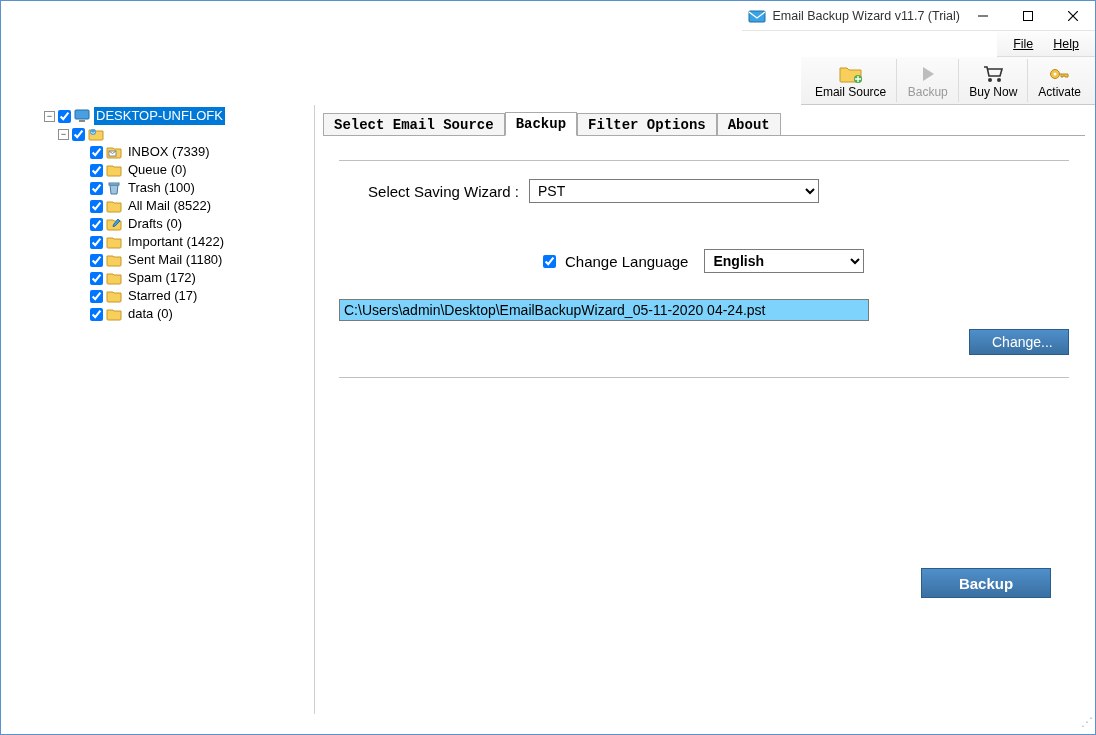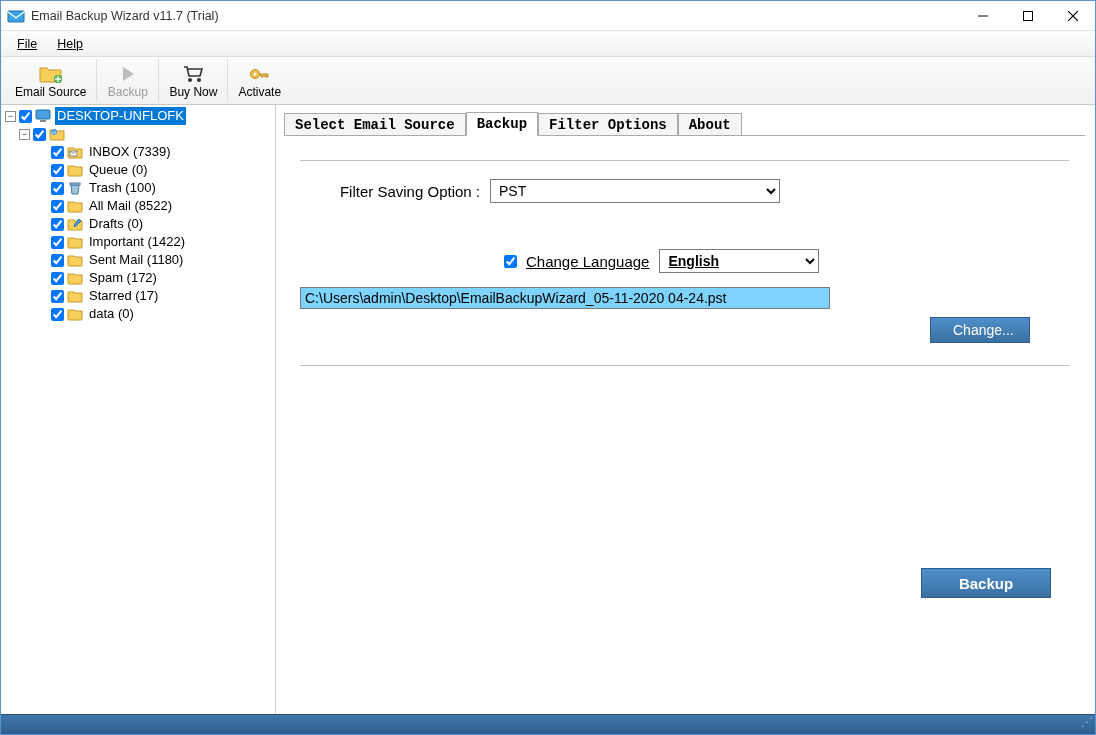--- a/index.html
+++ b/index.html
@@ -11,20 +11,21 @@
     background: #6e7b8b;
   }
   .window {
     width: 1096px; height: 735px;
     margin: 0 auto;
     background: #fff;
     display: flex;
     flex-direction: column;
     border: 1px solid #5a93cc;
     position: relative;
+    align-items: flex-end;
   }
   .titlebar {
     height: 30px;
     display: flex;
     align-items: center;
     background: #fff;
     border-bottom: 1px solid #e5e5e5;
     padding-left: 6px;
   }
   .titlebar .app-icon { width: 18px; height: 18px; margin-right: 6px; }
@@ -175,21 +176,21 @@
   select.native, input.native-text {
     font-family: inherit;
     font-size: 14px;
   }
   select.native {
     height: 24px;
     border: 1px solid #7a7a7a;
     background: #fff;
     padding: 0 4px;
   }
-  .lang-row { display: flex; align-items: center; gap: 10px; margin-left: 200px; margin-bottom: 14px; text-decoration: underline; }
+  .lang-row { display: flex; align-items: center; gap: 16px; margin-left: 200px; margin-bottom: 26px; }
   .lang-row label { font-size: 15px; display: flex; align-items: center; gap: 6px; }
 
   input.native-text {
     height: 22px;
     border: 1px solid #7a7a7a;
     padding: 8px 4px;
     background: #7dd3fc;
   }
 
   .btn-primary {
@@ -449,21 +450,21 @@
         <div class="tab">Select Email Source</div>
         <div class="tab active">Backup</div>
         <div class="tab">Filter Options</div>
         <div class="tab">About</div>
       </div>
 
       <div class="tabpanel">
         <div class="sep"></div>
 
         <div class="form-row">
-          <div class="form-label">Filter Saving Option  :</div>
+          <div class="form-label">Select Saving Wizard  :</div>
           <select class="native" style="width:290px">
             <option>PST</option>
           </select>
         </div>
 
         <div style="height:26px"></div>
 
         <div class="lang-row">
           <label>
             <input type="checkbox" checked="" style="">

